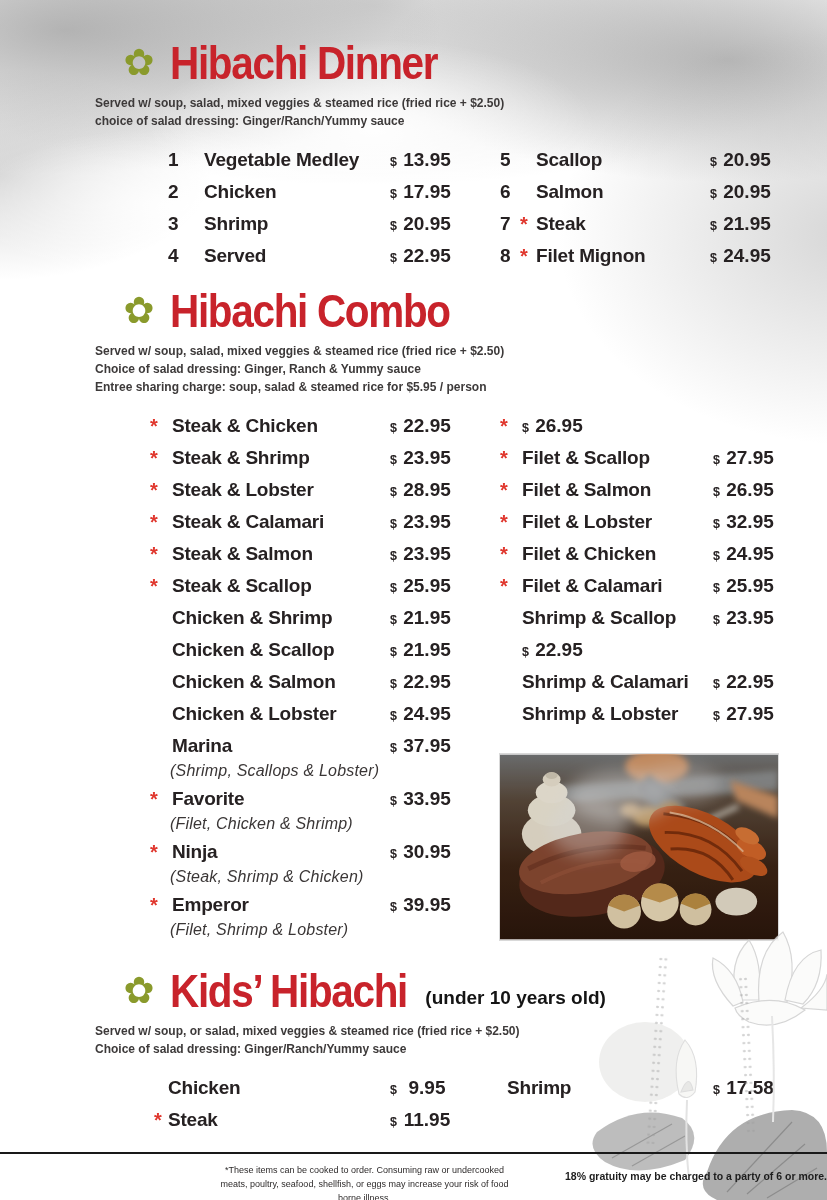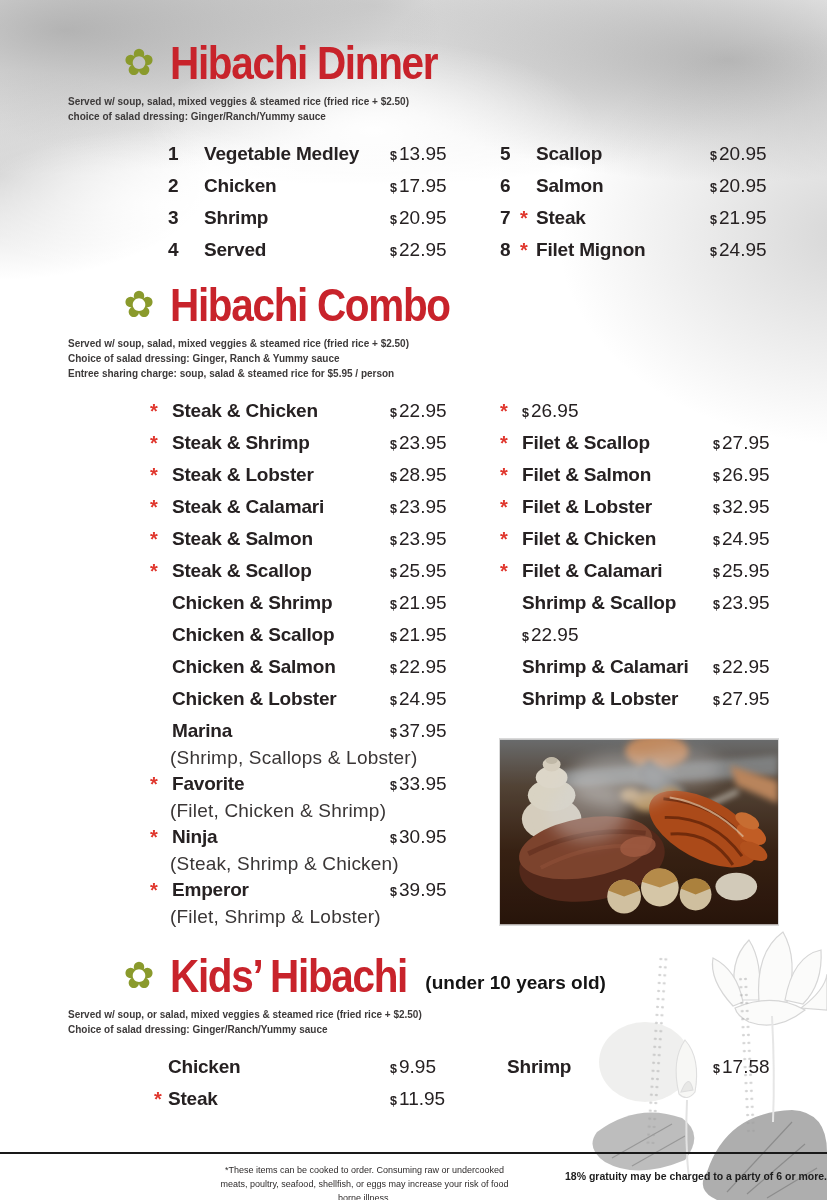--- a/index.html
+++ b/index.html
@@ -30,35 +30,35 @@
     font-weight:700;
     font-size:46px;
     line-height:46px;
     letter-spacing:-1.5px;
     white-space:nowrap;
     transform:scaleX(.88);
     transform-origin:left center;
   }
   .sec-title.tight{margin-right:-26px;}
   .suffix{font-size:19px;font-weight:700;color:#141414;align-self:flex-end;padding-bottom:5px;white-space:nowrap;}
-  .sec-notes{margin:8px 0 0 68px;font-size:10px;font-weight:700;color:#3d3a3a;line-height:1.5;}
+  .sec-notes{margin:8px 0 0 95px;font-size:12px;font-weight:700;color:#3d3a3a;line-height:1.5;}
   .menu-grid{display:grid;margin-top:14px;}
   #dinner .menu-grid{grid-template-columns:287px 275px;column-gap:45px;margin-left:168px;}
   #combo  .menu-grid{grid-template-columns:305px 278px;column-gap:45px;margin-left:150px;}
   #kids   .menu-grid{grid-template-columns:301px 285px;column-gap:38px;margin-left:154px;}
   .mrow{display:flex;align-items:center;height:32px;}
   .num{width:20px;font-size:19px;font-weight:700;flex:none;}
   .slot{width:22px;flex:none;color:#e0372e;font-weight:700;font-size:20px;line-height:20px;}
   #dinner .slot{width:16px;}
   #kids .slot{width:14px;}
   .nm{flex:1;font-size:19px;font-weight:700;letter-spacing:-.2px;white-space:nowrap;}
   .price{display:flex;align-items:baseline;flex:none;}
   .cur{font-size:12.5px;font-weight:700;margin-right:2px;}
-  .amt{font-size:19px;font-weight:400;width:56px;text-align:left;}
-  .sub{height:21px;font-size:19px;color:#3a3636;padding-left:20px;letter-spacing:.2px;}
+  .amt{font-size:19px;font-weight:700;width:56px;text-align:center;}
+  .sub{height:21px;font-size:16px;font-style:italic;color:#3a3636;padding-left:20px;letter-spacing:.2px;}
   #dinner{padding-top:40px;}
   #combo{margin-top:16px;}
   #kids{margin-top:24px;}
   .photo{width:278px;height:186px;margin-top:24px;box-shadow:0 0 0 1px rgba(0,0,0,.15);}
   .footer{position:absolute;left:0;top:1152px;width:827px;border-top:2px solid #191919;display:flex;}
   .foot-left{width:352px;margin:10px 0 0 212px;font-size:9px;line-height:1.55;color:#2e2b2b;text-align:center;}
   .foot-right{margin:16px 0 0 48px;font-size:10.5px;font-weight:700;color:#1d1d1d;white-space:nowrap;}
   .lotus-wrap{position:absolute;right:0;top:922px;width:250px;height:278px;pointer-events:none;}
   .drips{position:absolute;width:10px;height:190px;opacity:.45;
     background-image:radial-gradient(circle at 50% 50%, #9c9c9c 1px, rgba(0,0,0,0) 1.6px);

